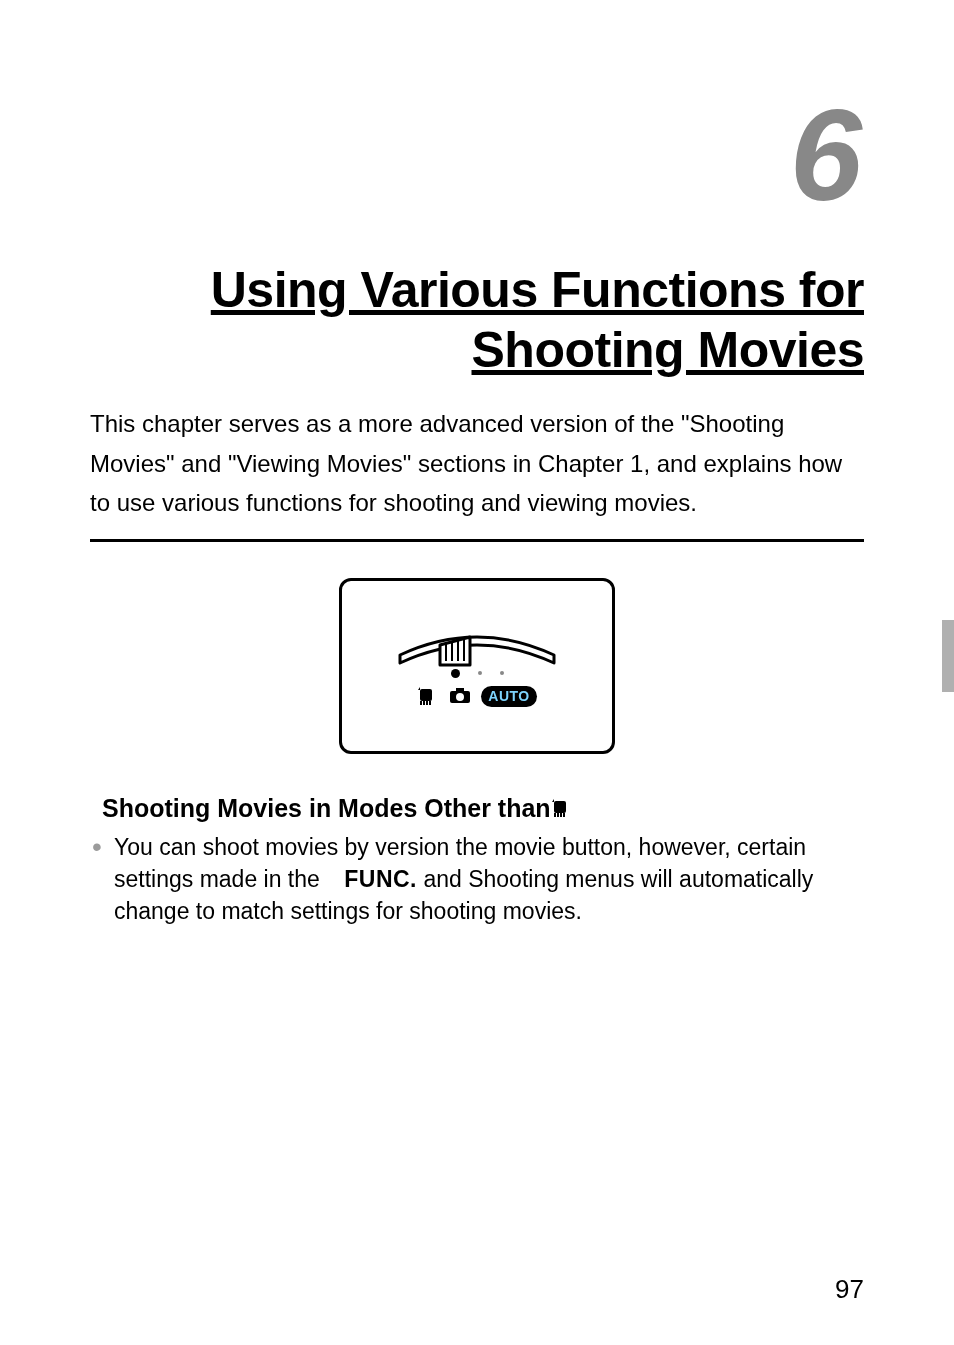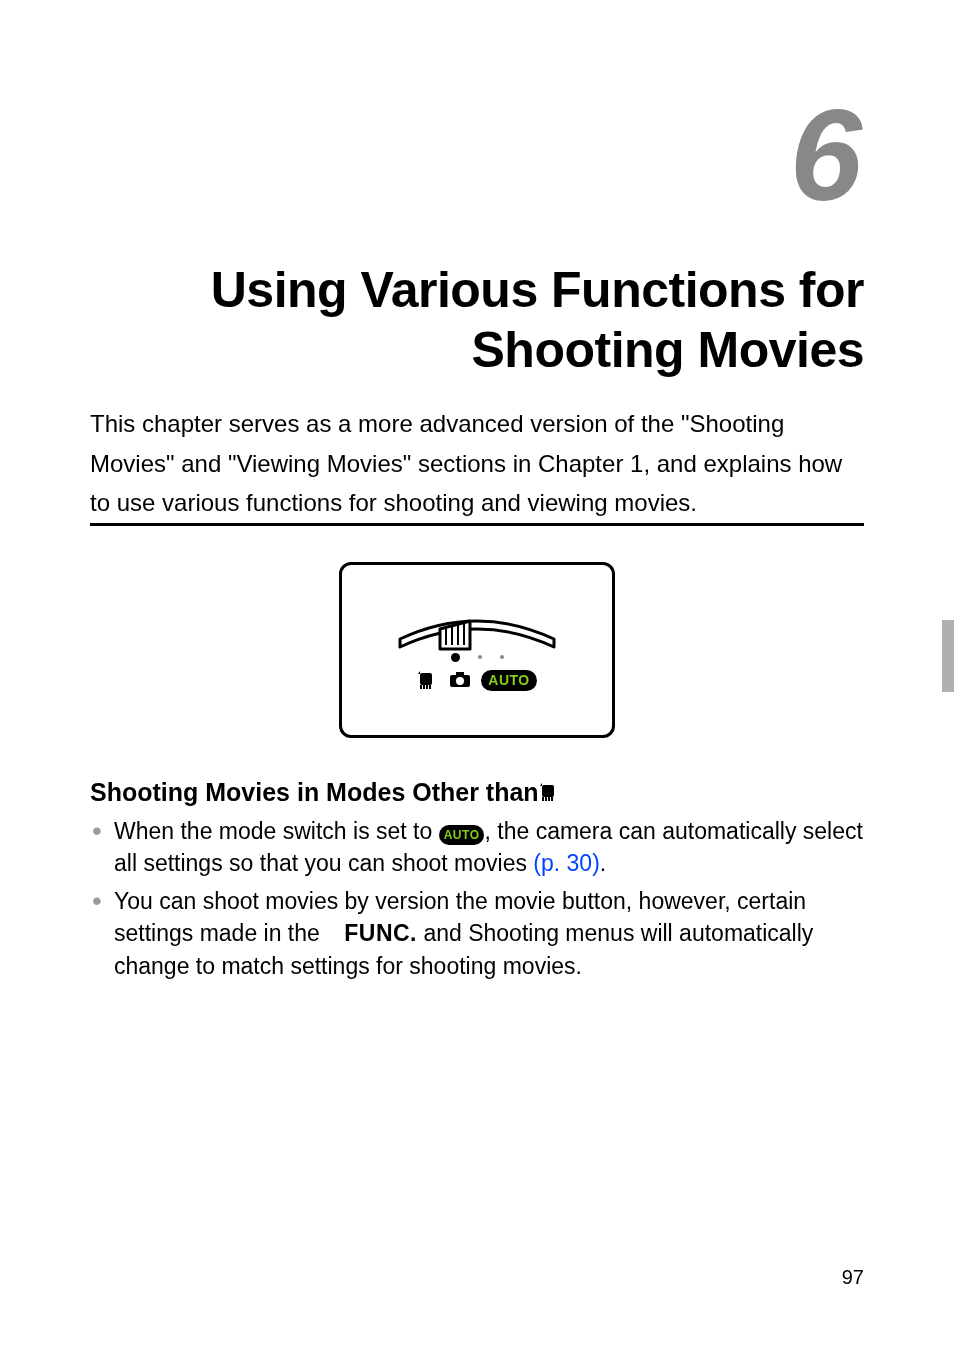--- a/index.html
+++ b/index.html
@@ -31,25 +31,26 @@
   }
   .chapter-title {
     text-align: right;
     font-size: 50px;
     font-weight: 900;
     font-family: "Arial Black", Arial, sans-serif;
     line-height: 1.2;
     margin-bottom: 24px;
     white-space: pre-line;
     letter-spacing: -0.5px;
+    text-decoration: underline;
   }
   .intro {
     font-size: 24px;
     line-height: 1.65;
-    margin-bottom: 0;
+    margin-bottom: 16px;
   }
   hr.rule {
     border: none;
     border-top: 3px solid #000;
     margin: 0 0 36px 0;
   }
   .figure {
     width: 270px;
     height: 170px;
     margin: 0 auto 40px auto;
@@ -77,21 +78,21 @@
     width: 9px; height: 9px; background:#000; border-radius:50%;
   }
   .dot-small {
     width: 4px; height: 4px; background:#888; border-radius:50%;
   }
   .mode-row {
     display:flex; align-items:center; gap:10px; margin-top:2px;
   }
   .pill {
     display:inline-flex; align-items:center; justify-content:center;
-    background:#000; color:#84cc16; font-size:14px; font-weight:bold;
+    background:#000; color:#7dd3fc; font-size:14px; font-weight:bold;
     padding:2.5px 7px; border-radius:12px; font-family: Arial, sans-serif;
     letter-spacing:0.5px;
   }
   ul.bullets {
     list-style: none;
     padding: 0;
     margin: 0 0 10px 0;
   }
   ul.bullets > li {
     position: relative;
@@ -105,32 +106,32 @@
     position: absolute;
     left: 2px;
     top: 5px;
     color: #9b9b9b;
     font-size: 28px;
     line-height: 0.8;
   }
   .sub-heading {
     font-size: 25px;
     font-weight: bold;
-    margin: 16px 0 8px 0;
+    margin: 16px 0 8px 12px;
     display:flex; align-items:center; gap:0;
   }
   .inline-icon {
     display:inline-flex; vertical-align:middle; align-items:center; justify-content:center;
   }
   .link { color: #0044ff; }
   .page-num {
     position: absolute;
-    bottom: 56px;
+    bottom: 40px;
     right: 90px;
-    font-size: 20px;
+    font-size: 26px;
   }
   .tab {
     position:absolute;
     right:0;
     top:620px;
     width:12px;
     height:72px;
     background:#b0b0b0;
   }
   .func-text {
@@ -197,22 +198,19 @@
         <svg width="22" height="20" viewBox="0 0 22 18">
           <rect x="3" y="2" width="12" height="12" rx="2" fill="#000"></rect>
           <path d="M3 0 L3 3 L1 3 Z" fill="#000"></path>
           <path d="M4 14 L4 18 M7 14 L7 18 M10 14 L10 18 M13 14 L13 18" stroke="#000" stroke-width="2"></path>
         </svg>
       </span>
   </div>
 
   <ul class="bullets">
     <li>
-      <span>When the mode switch is set to </span><span class="pill" style="font-size:12px;padding:1.5px 5px;">AUTO</span><span>, the camera can automatically select all settings so that you can shoot movies </span><span class="link">(p. 30)</span><span>.</span>
-    </li>
-    <li>
       <span>You can shoot movies by version the movie button, however, certain settings made in the </span><span class="func-text">FUNC.</span><span> and Shooting menus will automatically change to match settings for shooting movies.</span>
     </li>
   </ul>
 
 </div>
 
 <div class="page-num">97</div>
 
 </body></html>

